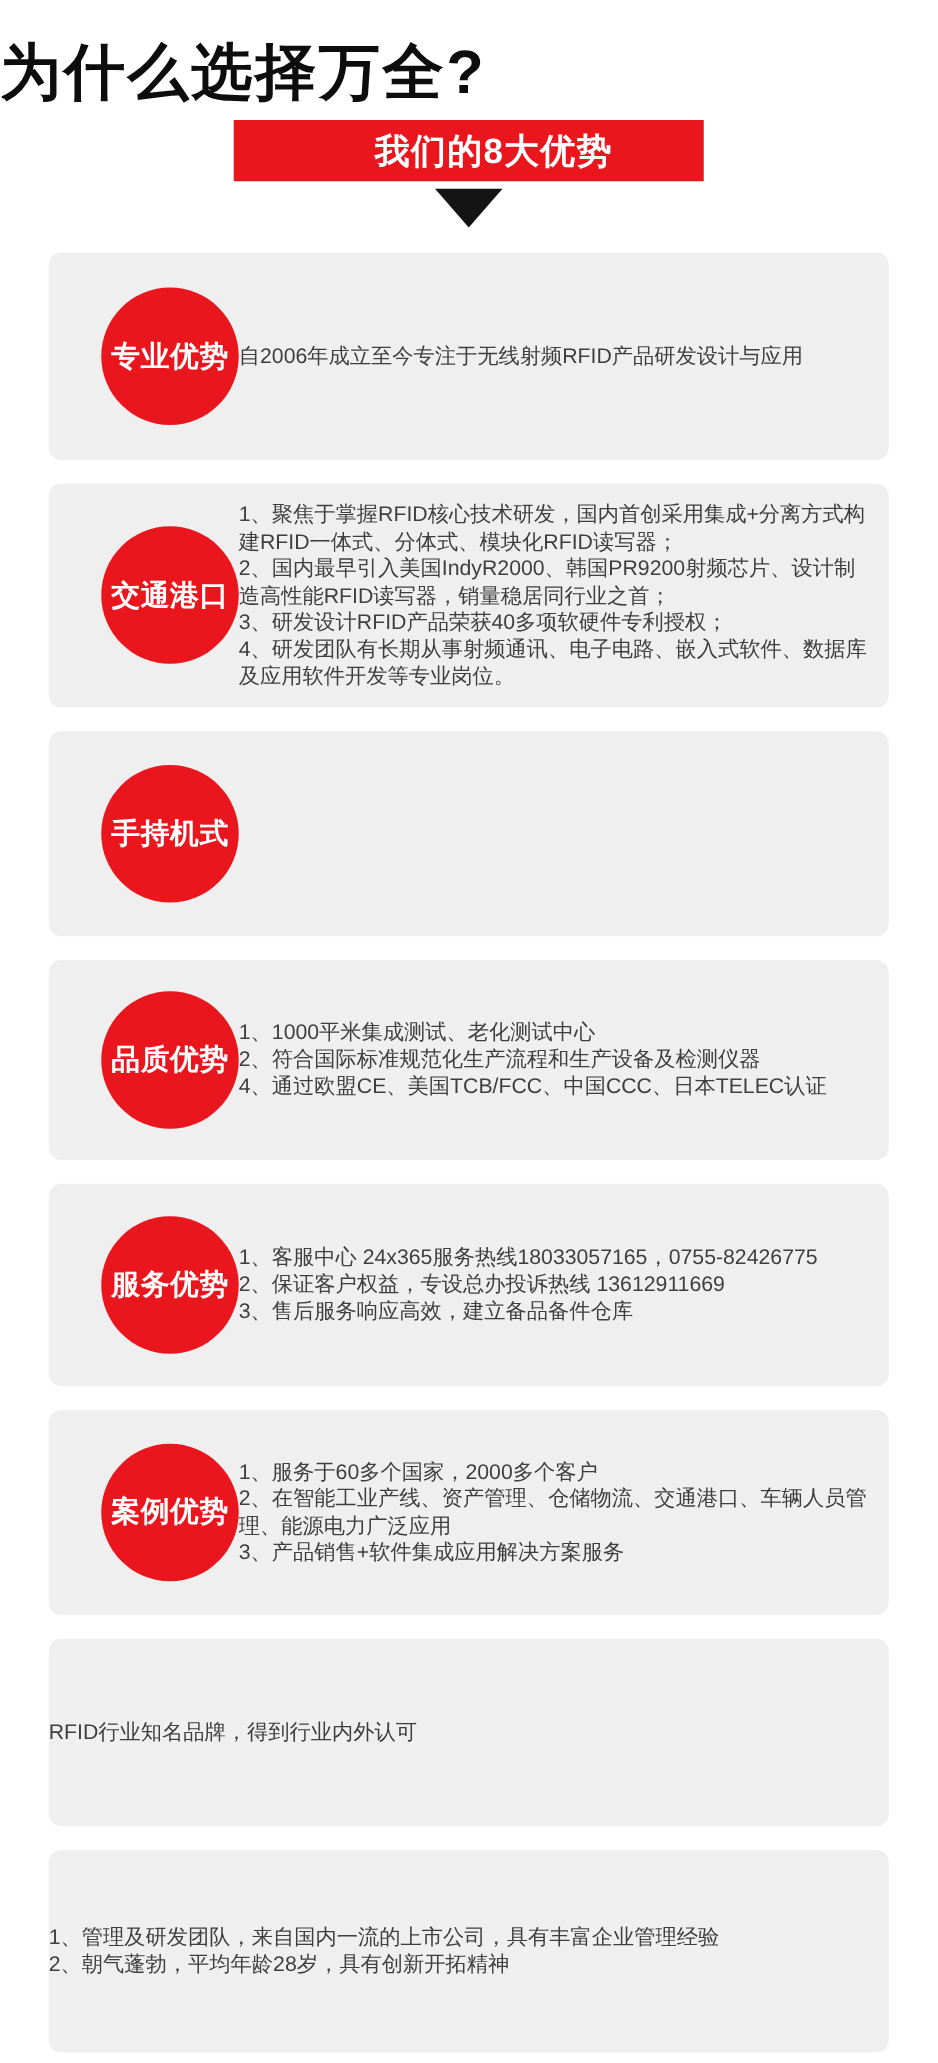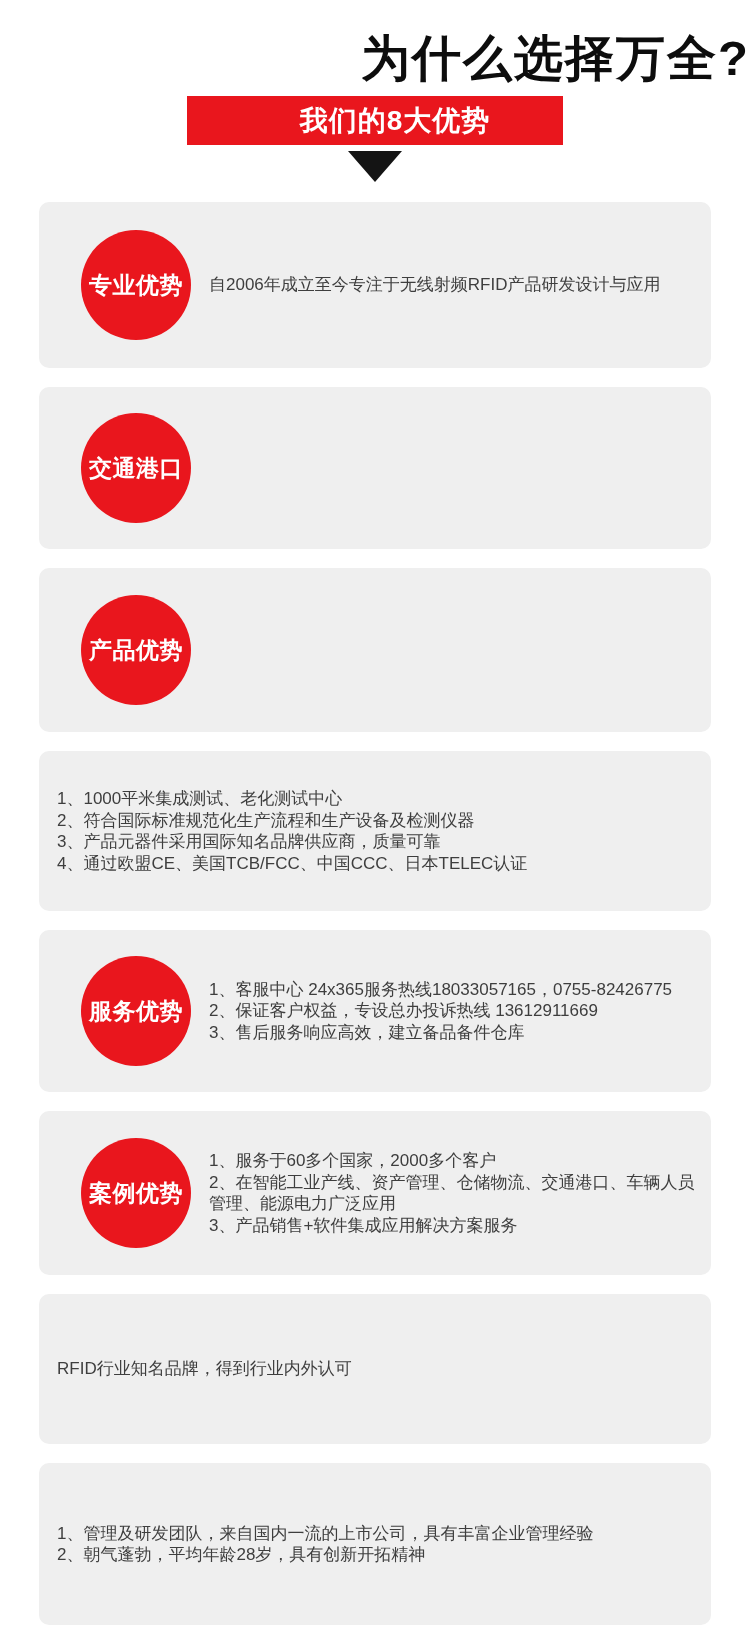--- a/index.html
+++ b/index.html
@@ -17,21 +17,21 @@
     font-family: "Liberation Sans", "DejaVu Sans", sans-serif;
   }
   .page {
     width: 750px;
     min-height: 1650px;
     padding-top: 26px;
     background: #ffffff;
     overflow: hidden;
   }
   .title {
-    text-align: right;
+    text-align: left;
     font-size: 49px;
     line-height: 64px;
     font-weight: 800;
     letter-spacing: 2px;
     color: var(--heading);
   }
   .banner {
     width: 376px;
     height: 49px;
     margin: 6px auto 0;
@@ -77,21 +77,21 @@
   }
   .circle-label {
     color: #ffffff;
     font-size: 23px;
     font-weight: bold;
     letter-spacing: 0.5px;
     white-space: nowrap;
   }
   .card-text {
     flex: 1;
-    margin-left: 18px;
+    margin-left: 0;
     padding: 14px 10px 14px 0;
     font-size: 17px;
     line-height: 21.5px;
     color: var(--text);
   }
   .line { margin: 0; }
 </style>
 </head>
 <body>
 
@@ -108,33 +108,41 @@
     </div>
     <div class="card-text">
           <div class="line">自2006年成立至今专注于无线射频RFID产品研发设计与应用</div>
         </div>
   </section>
 
   <section class="card" style="min-height: 162px;">
     <div class="circle">
       <span class="circle-label">交通港口</span>
     </div>
+    <div class="card-text">
+          <div class="line">1、聚焦于掌握RFID核心技术研发，国内首创采用集成+分离方式构建RFID一体式、分体式、模块化RFID读写器；</div>
+          <div class="line">2、国内最早引入美国IndyR2000、韩国PR9200射频芯片、设计制造高性能RFID读写器，销量稳居同行业之首；</div>
+          <div class="line">3、研发设计RFID产品荣获40多项软硬件专利授权；</div>
+          <div class="line">4、研发团队有长期从事射频通讯、电子电路、嵌入式软件、数据库及应用软件开发等专业岗位。</div>
+        </div>
   </section>
 
   <section class="card" style="min-height: 164px;">
     <div class="circle">
-      <span class="circle-label">产品优势</span>
+      <span class="circle-label">手持机式</span>
     </div>
   </section>
 
   <section class="card" style="min-height: 160px;">
+    <div class="circle">
+      <span class="circle-label">品质优势</span>
+    </div>
     <div class="card-text">
           <div class="line">1、1000平米集成测试、老化测试中心</div>
           <div class="line">2、符合国际标准规范化生产流程和生产设备及检测仪器</div>
-          <div class="line">3、产品元器件采用国际知名品牌供应商，质量可靠</div>
           <div class="line">4、通过欧盟CE、美国TCB/FCC、中国CCC、日本TELEC认证</div>
         </div>
   </section>
 
   <section class="card" style="min-height: 162px;">
     <div class="circle">
       <span class="circle-label">服务优势</span>
     </div>
     <div class="card-text">
           <div class="line">1、客服中心 24x365服务热线18033057165，0755-82426775</div>

